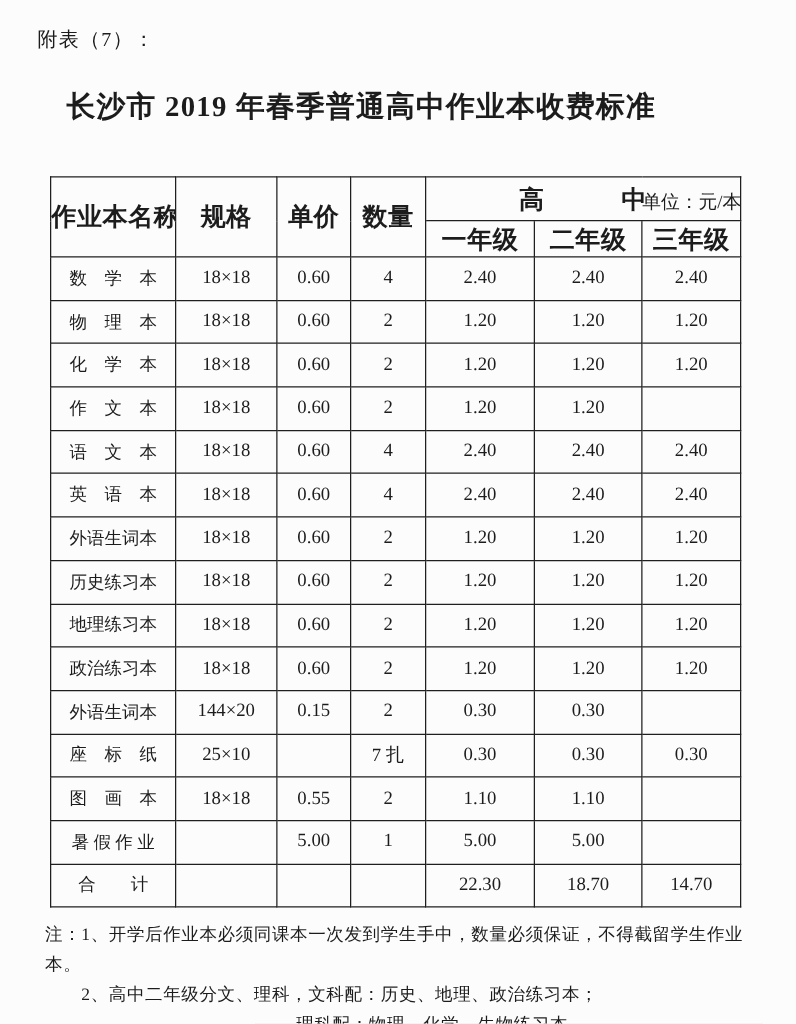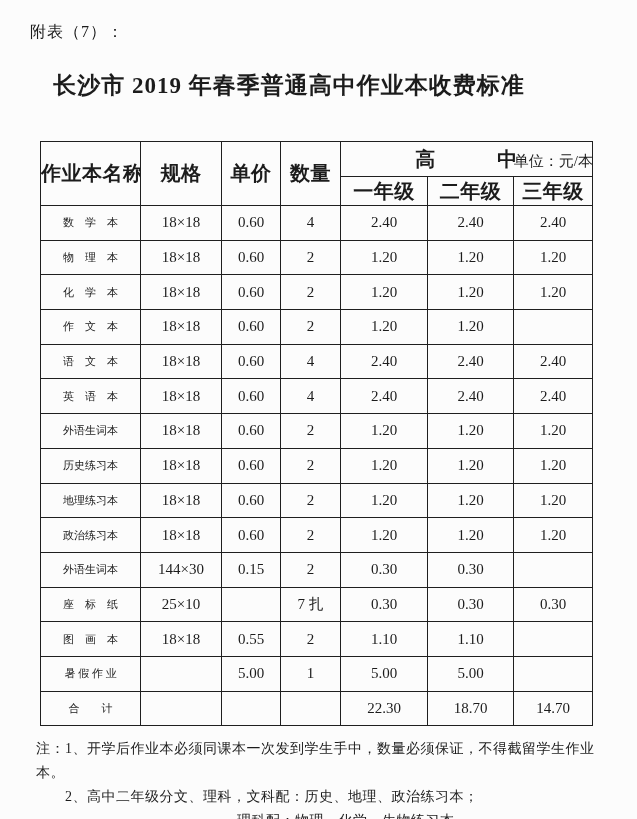--- a/index.html
+++ b/index.html
@@ -55,21 +55,21 @@
     white-space: nowrap;
   }
   .fee-table thead th {
     font-size: 20px;
     font-weight: 700;
     letter-spacing: 0.5px;
   }
   .fee-table thead tr.group-row { height: 35px; }
   .fee-table thead tr.grade-row { height: 29px; }
   .fee-table tbody tr { height: 34.7px; }
-  .fee-table td.c-name { font-size: 11px; }
+  .fee-table td.c-name { font-size: 14px; }
   .fee-table td.c-num  { font-size: 15px; }
   .notes {
     position: absolute;
     left: 36px;
     top: 737px;
     width: 575px;
     font-size: 14px;
     line-height: 24px;
     letter-spacing: 0.5px;
   }
@@ -197,21 +197,21 @@
           <td class="c-name">政治练习本</td>
           <td class="c-num">18×18</td>
           <td class="c-num">0.60</td>
           <td class="c-num">2</td>
           <td class="c-num">1.20</td>
           <td class="c-num">1.20</td>
           <td class="c-num">1.20</td>
         </tr>
         <tr>
           <td class="c-name">外语生词本</td>
-          <td class="c-num">144×30</td>
+          <td class="c-num">144×20</td>
           <td class="c-num">0.15</td>
           <td class="c-num">2</td>
           <td class="c-num">0.30</td>
           <td class="c-num">0.30</td>
           <td class="c-num"></td>
         </tr>
         <tr>
           <td class="c-name">座　标　纸</td>
           <td class="c-num">25×10</td>
           <td class="c-num"></td>

